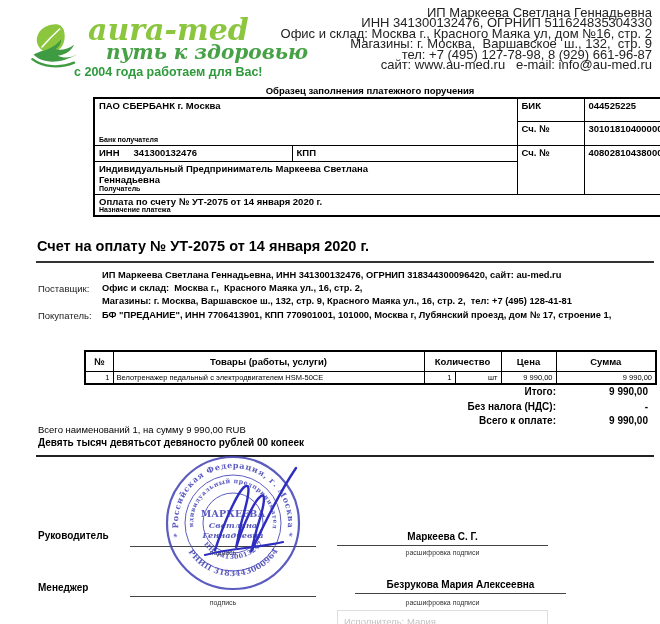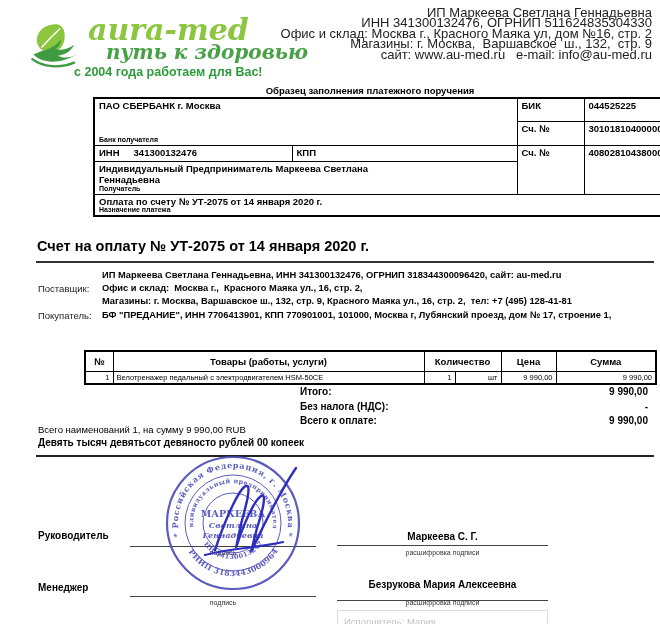--- a/index.html
+++ b/index.html
@@ -46,21 +46,21 @@
   .items-table{position:absolute;left:84px;top:350px;width:571px;border-collapse:collapse;
          table-layout:fixed;border:2px solid #000;color:#000;}
   .items-table td{border:1px solid #000;overflow:hidden;white-space:nowrap;}
   .ith{height:20px;font-size:9.5px;font-weight:bold;text-align:center;vertical-align:middle;}
   .itd{height:13px;font-size:7.5px;padding:0 3px;vertical-align:middle;}
   .ta-r{text-align:right;}
 
   
   .totals{position:absolute;left:300px;top:386px;width:348px;font-size:10px;font-weight:bold;color:#000;}
   .totals-row{display:flex;height:14.5px;align-items:flex-start;}
-  .totals-label{flex:1;}
+  .totals-label{flex:1;text-align:right;}
   .totals-value{width:92px;text-align:right;}
   .count-line{position:absolute;left:38px;top:424px;font-size:9.5px;color:#000;}
   .words-line{position:absolute;left:38px;top:437px;font-size:10px;font-weight:bold;color:#000;}
 
   
   .rule-sign{position:absolute;left:36px;top:455px;width:618px;height:2.4px;background:#222;}
   .role-label{position:absolute;left:38px;font-size:10px;font-weight:bold;color:#000;}
   .sig-line{position:absolute;border-bottom:1px solid #444;}
   .sig-cap{position:absolute;text-align:center;font-size:7px;color:#333;}
   .sig-name{position:absolute;text-align:center;font-size:10px;font-weight:bold;color:#000;}
@@ -86,20 +86,21 @@
   </svg>
   <div class="brand">aura-med</div>
   <div class="tagline">путь к здоровью</div>
   <div class="slogan">с 2004 года работаем для Вас!</div>
 
   <div class="company-info">
     <div>ИП Маркеева Светлана Геннадьевна</div>
     <div>ИНН 341300132476, ОГРНИП 511624835304330</div>
     <div>Офис и склад: Москва г., Красного Маяка ул, дом №16, стр. 2</div>
     <div>Магазины: г. Москва,  Варшавское  ш., 132,  стр. 9</div>
+    <div>тел: +7 (495) 127-78-98, 8 (929) 661-96-87</div>
     <div>сайт: www.au-med.ru   e-mail: info@au-med.ru</div>
   </div>
 
   <div class="sample-title">Образец заполнения платежного поручения</div>
   <table class="req-table">
     <colgroup>
         <col style="width:198px">
         <col style="width:225px">
         <col style="width:67px">
         <col style="width:80px">
@@ -208,21 +209,21 @@
 
   <div class="role-label" style="top:530px">Руководитель</div>
   <div class="sig-line" style="left:130px;top:532px;width:186px;height:15px"></div>
   <div class="sig-cap" style="left:130px;top:549px;width:186px">подпись</div>
   <div class="sig-name" style="left:337px;top:531px;width:211px;border-bottom:1px solid #444;padding-bottom:3px">Маркеева С. Г.</div>
   <div class="sig-cap" style="left:337px;top:549px;width:211px">расшифровка подписи</div>
 
   <div class="role-label" style="top:582px">Менеджер</div>
   <div class="sig-line" style="left:130px;top:582px;width:186px;height:15px"></div>
   <div class="sig-cap" style="left:130px;top:599px;width:186px">подпись</div>
-  <div class="sig-name" style="left:337px;top:579px;width:211px;border-bottom:1px solid #444;padding-bottom:10px">Безрукова Мария Алексеевна</div>
+  <div class="sig-name" style="left:355px;top:579px;width:211px;border-bottom:1px solid #444;padding-bottom:3px">Безрукова Мария Алексеевна</div>
   <div class="sig-cap" style="left:337px;top:599px;width:211px">расшифровка подписи</div>
 
   <div class="executor-box">Исполнитель: Мария</div>
 
   <svg class="stamp-svg" viewBox="0 0 140 140">
     <defs>
       <path id="arc-outer-top" d="M 18.3,88.8 A 55,55 0 1 1 121.7,88.8" fill="none"></path>
       <path id="arc-outer-bottom" d="M 24.1,96.5 A 53,53 0 0 0 115.9,96.5" fill="none"></path>
       <path id="arc-inner-top" d="M 30.6,76.9 A 40,40 0 1 1 109.4,76.9" fill="none"></path>
       <path id="arc-inner-bottom" d="M 40.5,90.6 A 36,36 0 0 0 99.5,90.6" fill="none"></path>

